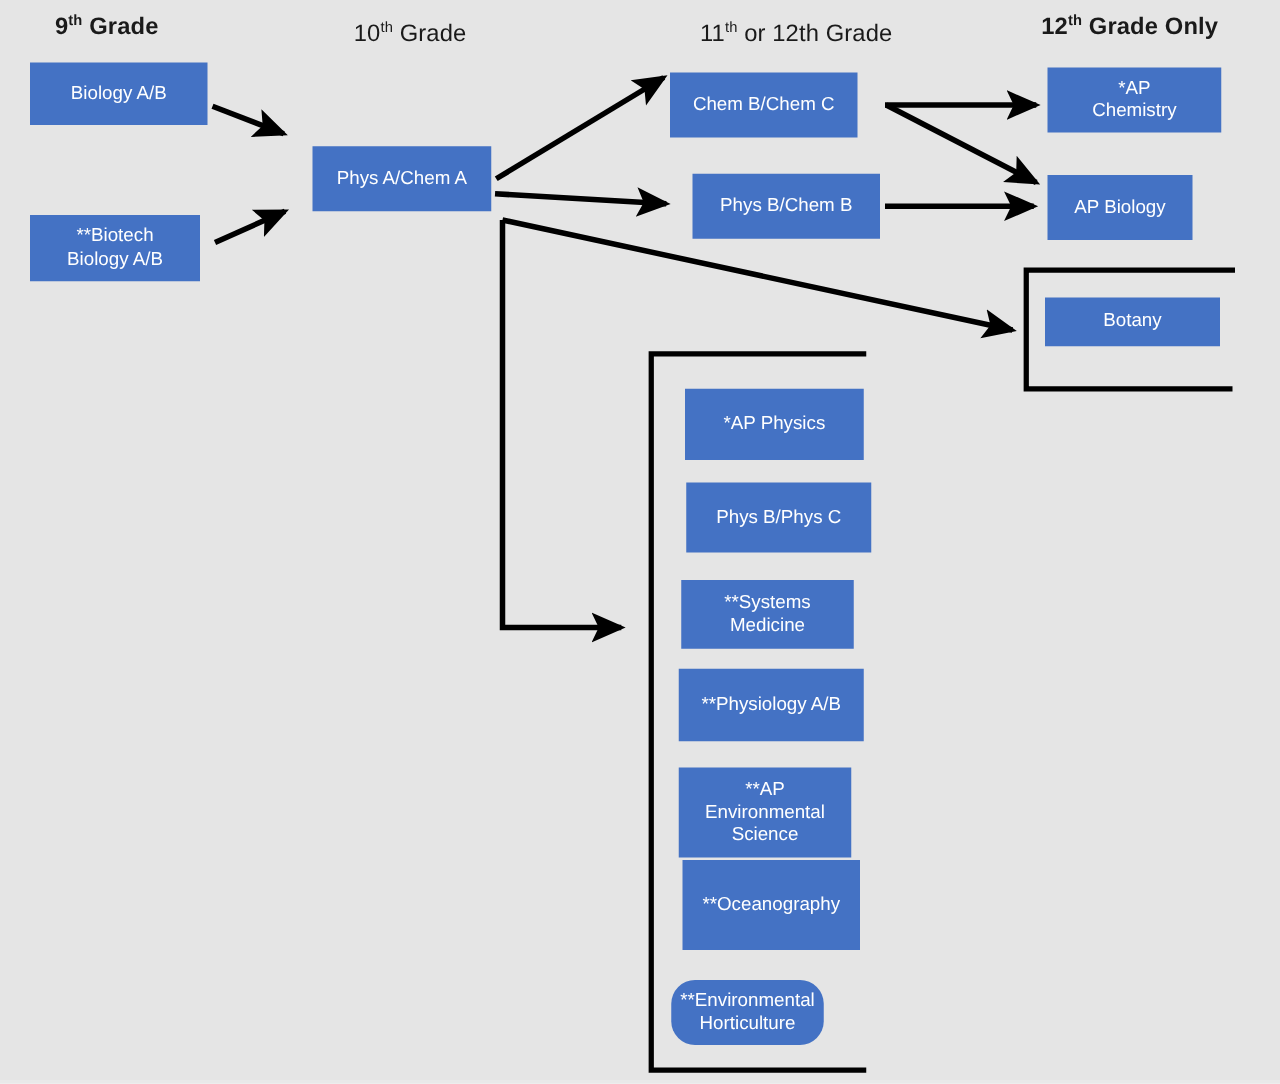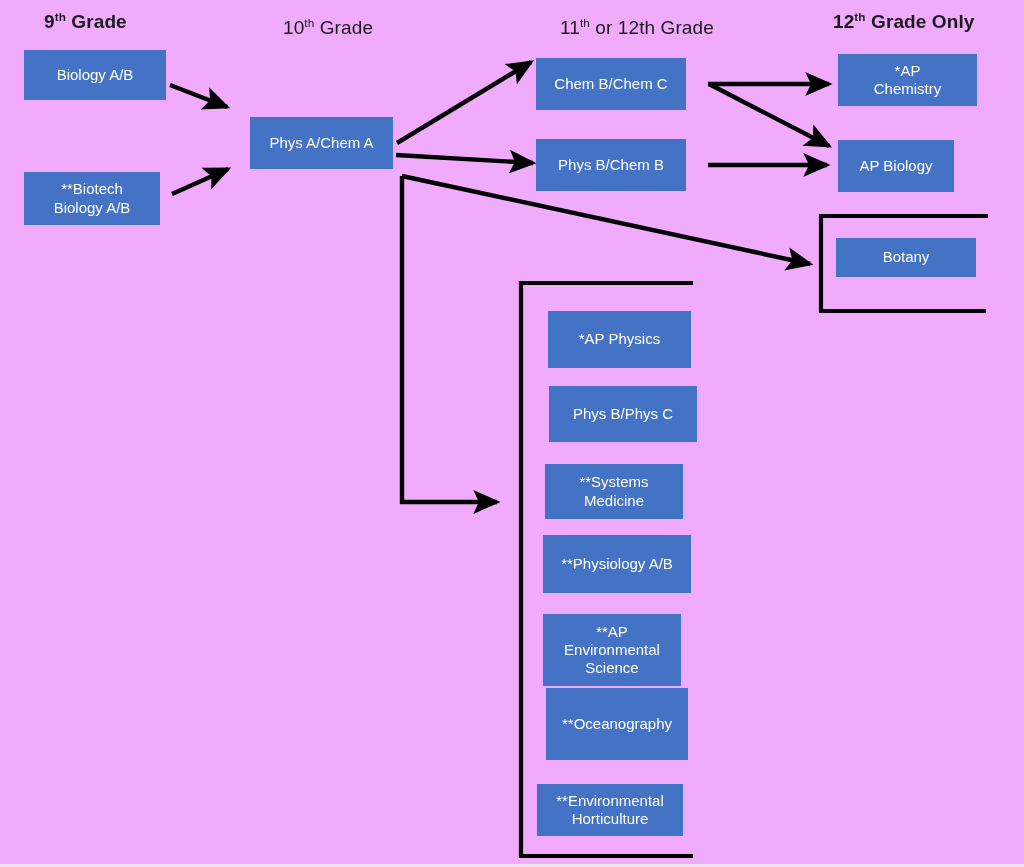--- a/index.html
+++ b/index.html
@@ -9,21 +9,21 @@
     background: #ffffff;
   }
   body {
     font-family: "Liberation Sans", sans-serif;
     -webkit-font-smoothing: antialiased;
   }
   #canvas {
     position: relative;
     width: 1024px;
     height: 867px;
-    background: #f0abfc;
+    background: #e5e5e5;
     overflow: hidden;
   }
   
   .grade-header {
     position: absolute;
     font-size: 19px;
     font-weight: 700;
     color: #1a1a1a;
     white-space: nowrap;
     letter-spacing: 0.1px;
@@ -137,21 +137,21 @@
   </div>
 
   <div class="course-box" style="left:250px; top:117px; width:143px; height:52px;">
     <span class="txt">Phys A/Chem A</span>
   </div>
 
   <div class="course-box" style="left:536px; top:58px; width:150px; height:52px;">
     <span class="txt">Chem B/Chem C</span>
   </div>
 
-  <div class="course-box" style="left:536px; top:139px; width:150px; height:52px;">
+  <div class="course-box" style="left:554px; top:139px; width:150px; height:52px;">
     <span class="txt">Phys B/Chem B</span>
   </div>
 
   <div class="course-box" style="left:838px; top:54px; width:139px; height:52px;">
     <span class="txt">*AP
 Chemistry</span>
   </div>
 
   <div class="course-box" style="left:838px; top:140px; width:116px; height:52px;">
     <span class="txt">AP Biology</span>
@@ -181,19 +181,19 @@
   <div class="course-box" style="left:543px; top:614px; width:138px; height:72px;">
     <span class="txt">**AP
 Environmental
 Science</span>
   </div>
 
   <div class="course-box" style="left:546px; top:688px; width:142px; height:72px;">
     <span class="txt">**Oceanography</span>
   </div>
 
-  <div class="course-box" style="left:537px; top:784px; width:146px; height:52px;">
+  <div class="course-box" style="left:537px; top:784px; width:122px; height:52px;border-radius:19px;">
     <span class="txt">**Environmental
 Horticulture</span>
   </div>
 
   <div class="page-edge"></div>
 </div>
 
 </body></html>

